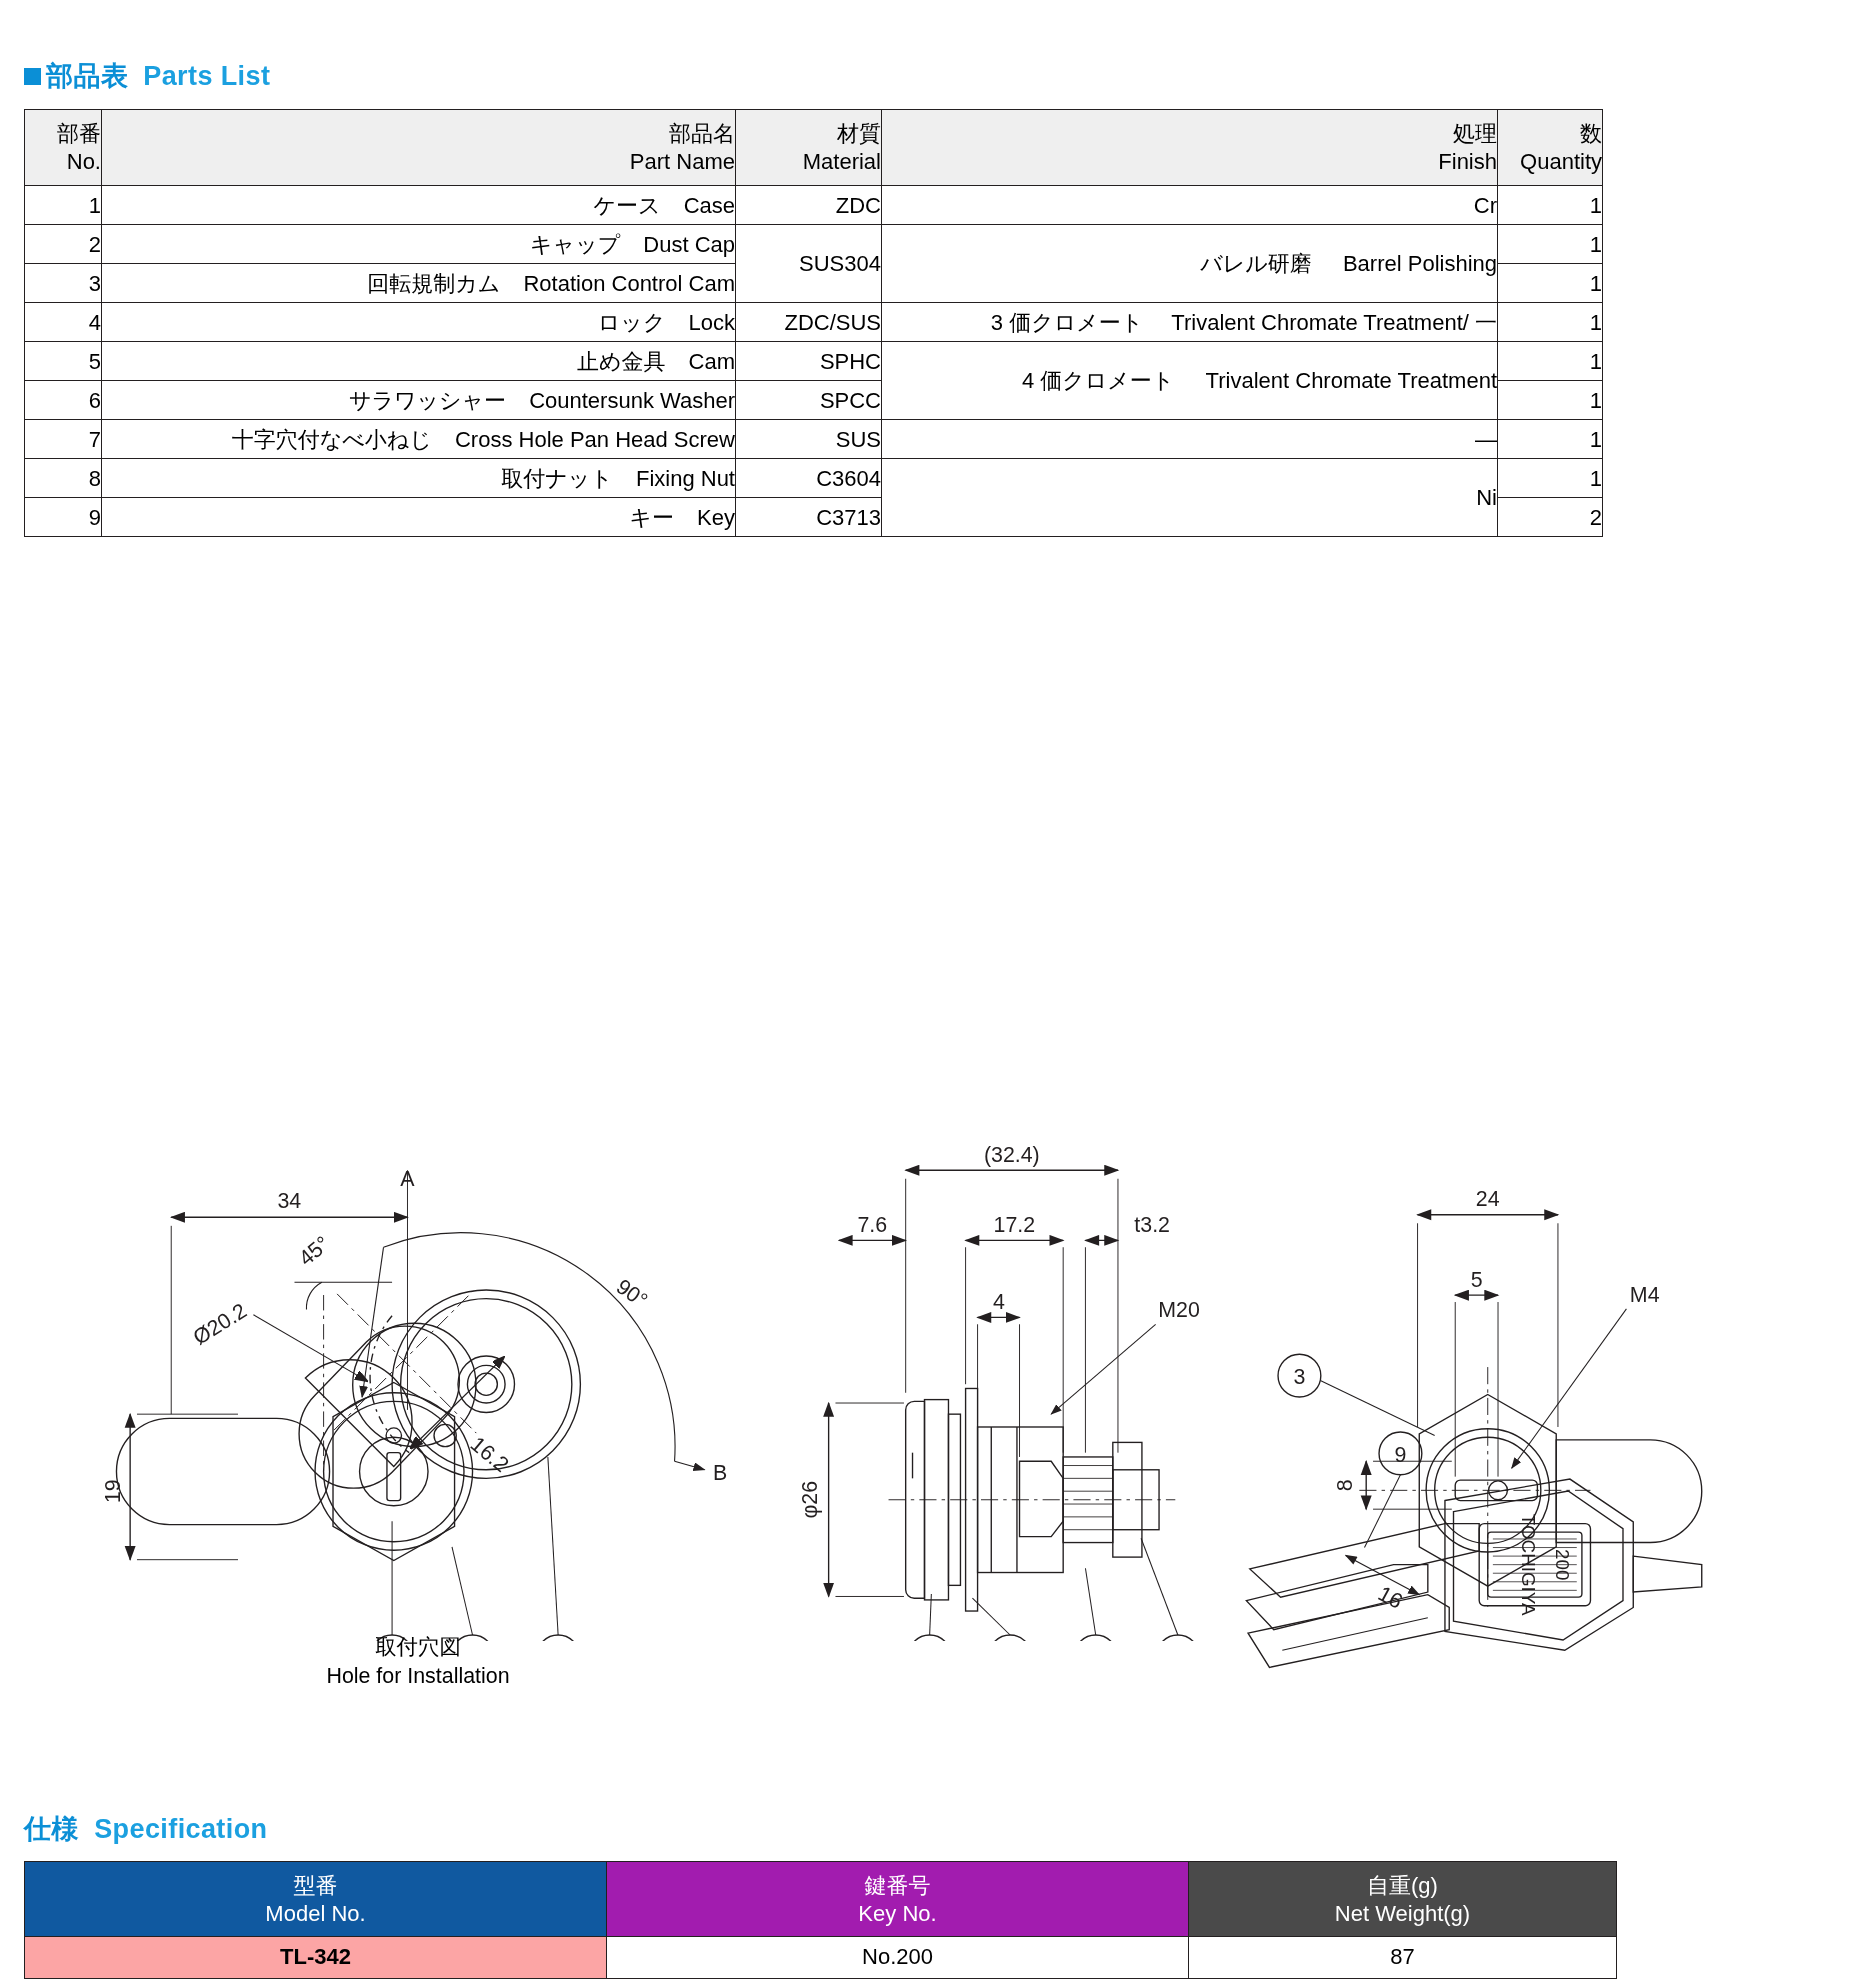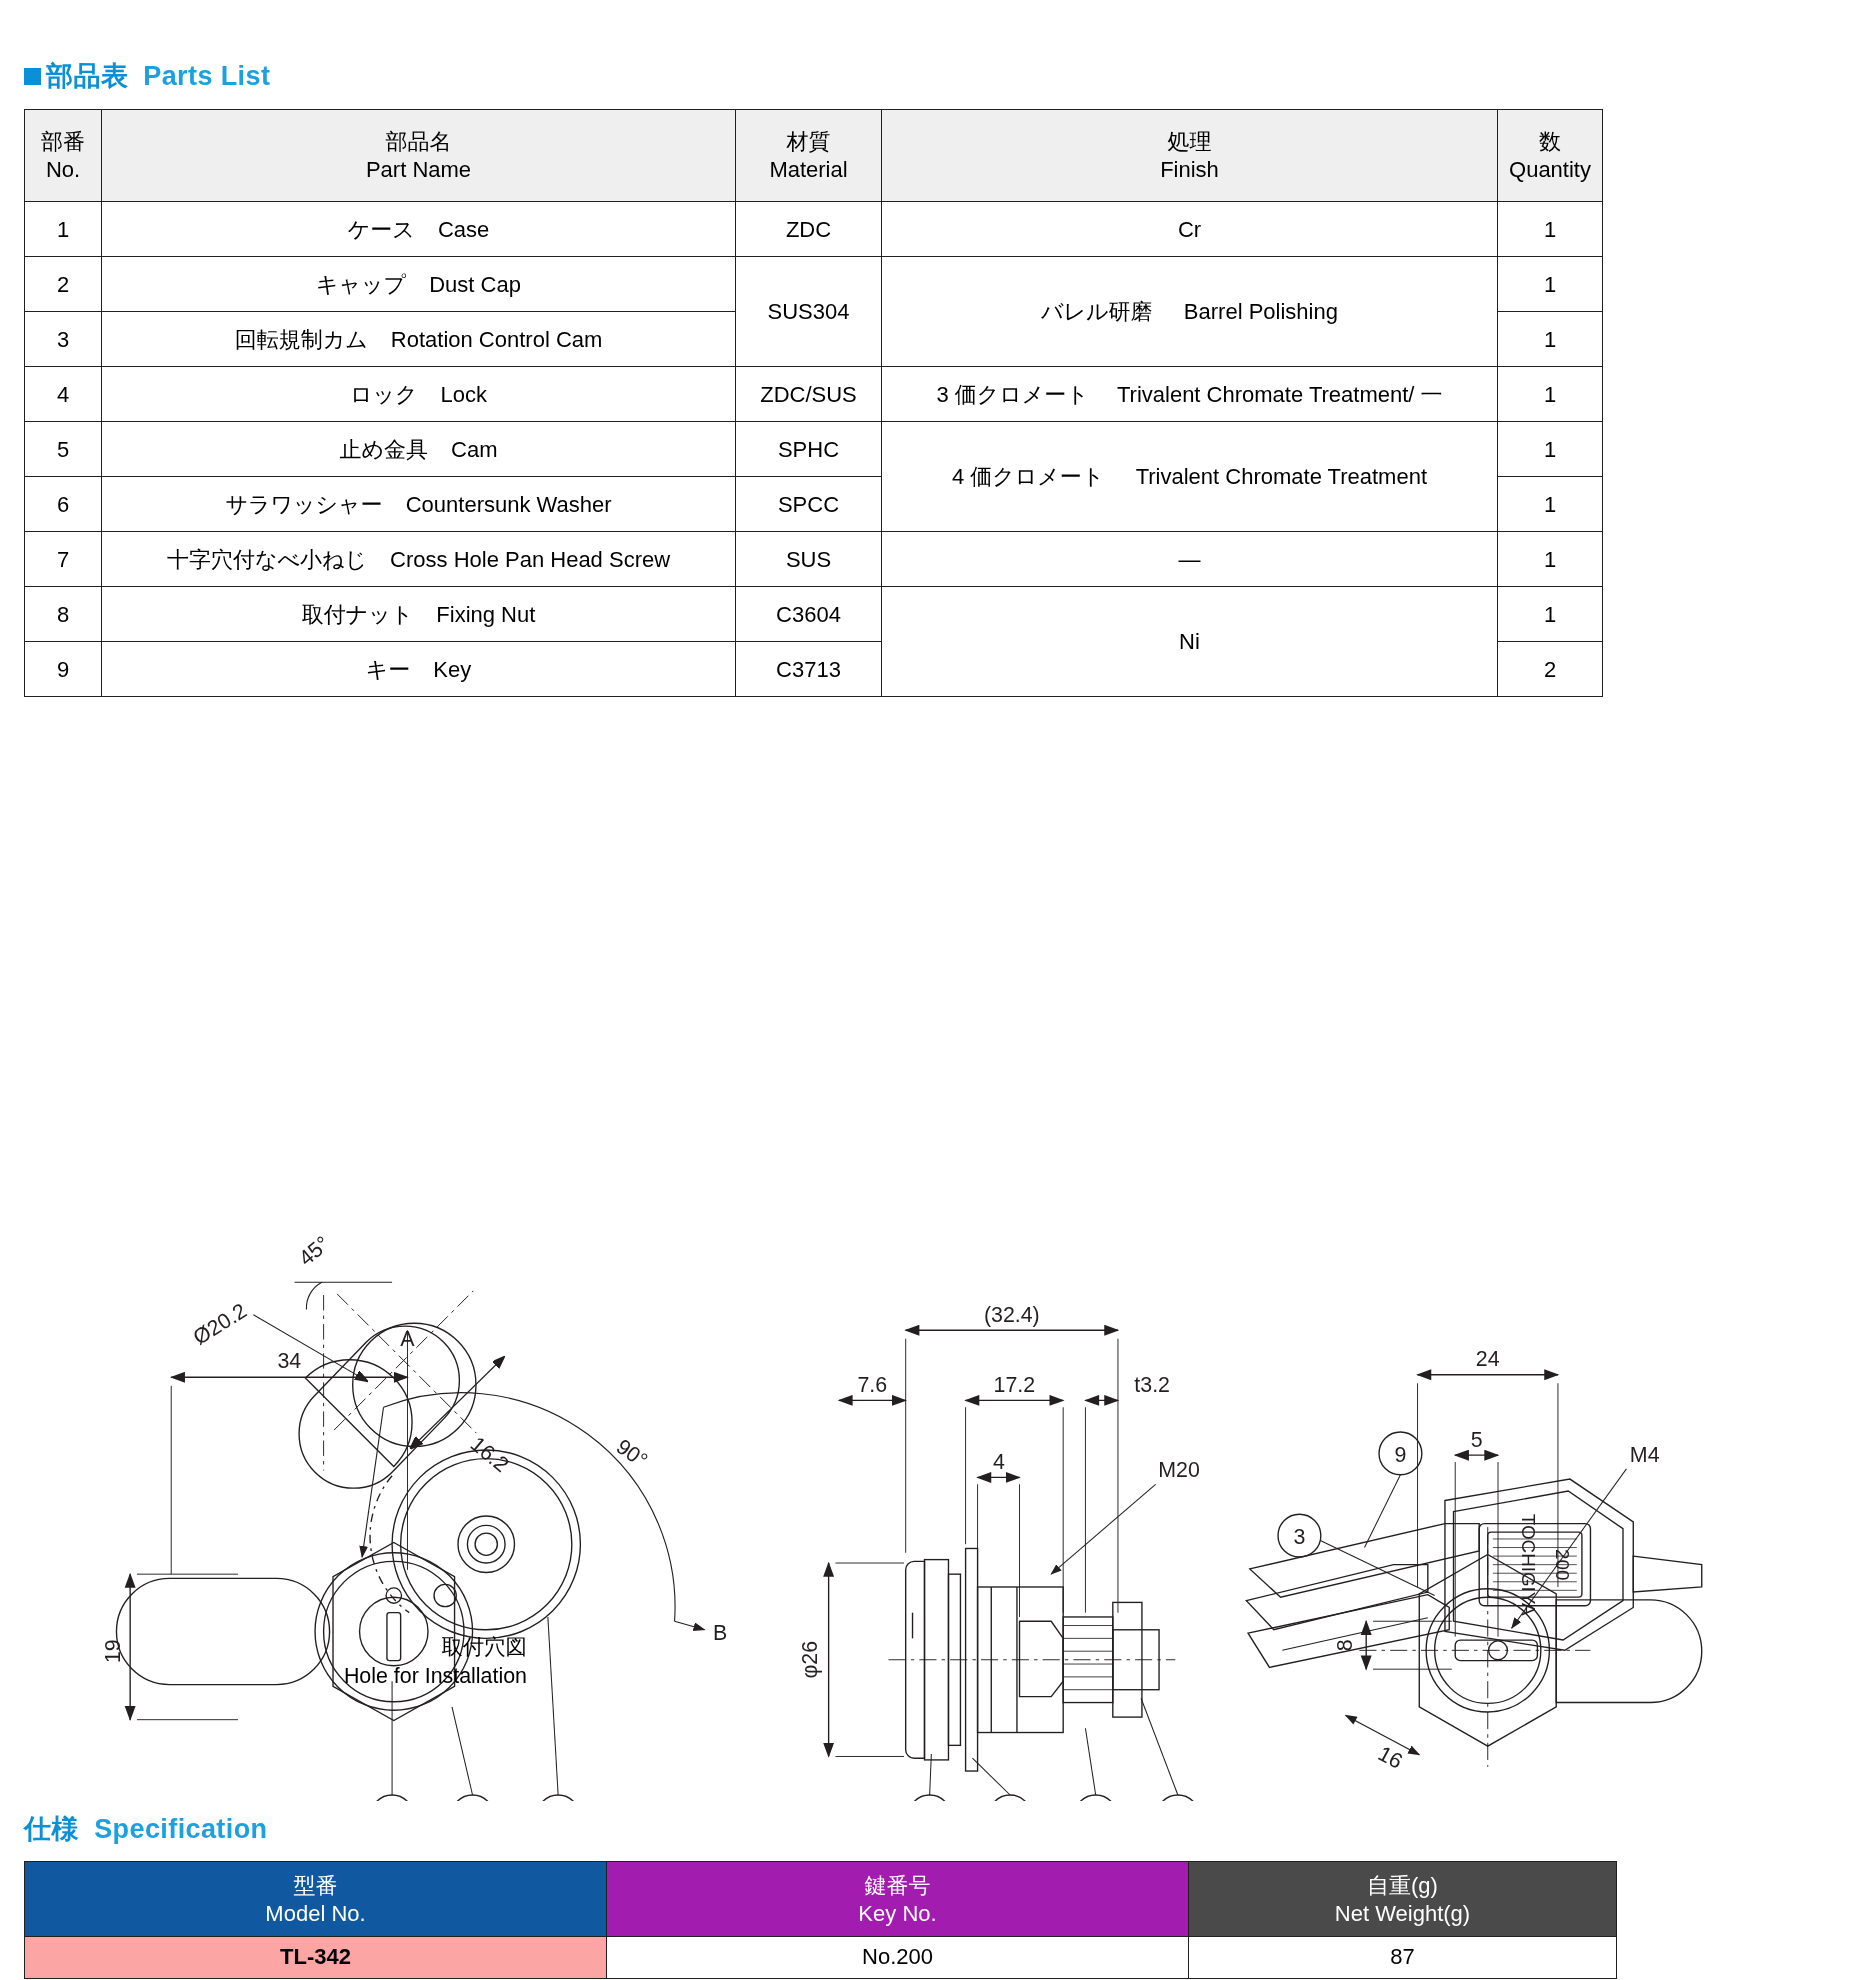--- a/index.html
+++ b/index.html
@@ -47,22 +47,22 @@
   
   .parts-wrap { margin-top: 15.4px; }
   table.parts {
     border-collapse: collapse;
     width: 1578px;
     table-layout: fixed;
     font-size: 22px;
   }
   table.parts th, table.parts td {
     border: 1.7px solid #231f20;
-    padding: 8px;
-    text-align: center;
+    padding: 0;
+    text-align: right;
     vertical-align: middle;
     height: 38px;
     line-height: 1.25;
   }
   table.parts thead th {
     background: #efefef;
     font-weight: normal;
     height: 75px;
     font-size: 22px;
   }
@@ -486,21 +486,21 @@
           <text x="1760" y="430" fill="#231f20" stroke="none" font-size="22" text-anchor="middle" transform="rotate(90 1760 420)">TOCHIGIYA</text>
           <text x="1800" y="430" fill="#231f20" stroke="none" font-size="22" text-anchor="middle" transform="rotate(90 1800 420)">200</text>
           <path d="M1880 410 L1960 420 L1960 446 L1880 452 Z"></path>
 
           <circle cx="1608" cy="290" r="25"></circle>
           <text x="1608" y="300" text-anchor="middle" fill="#231f20" stroke="none">9</text>
           <line x1="1608" y1="315" x2="1566" y2="400" stroke-width="1.2"></line>
         </g>
       </g>
     </svg>
-    <div class="cap" style="position:absolute; left:263px; top:428px; width:240px;text-align:right;">
+    <div class="cap" style="position:absolute; left:274px; top:428px; width:240px;">
       <div>取付穴図</div>
       <div>Hole for Installation</div>
     </div>
   </div>
 
   <div class="spec-wrap">
     <div class="sec-head">
       <span class="jp">仕様</span>
       <span class="en">Specification</span>
     </div>

